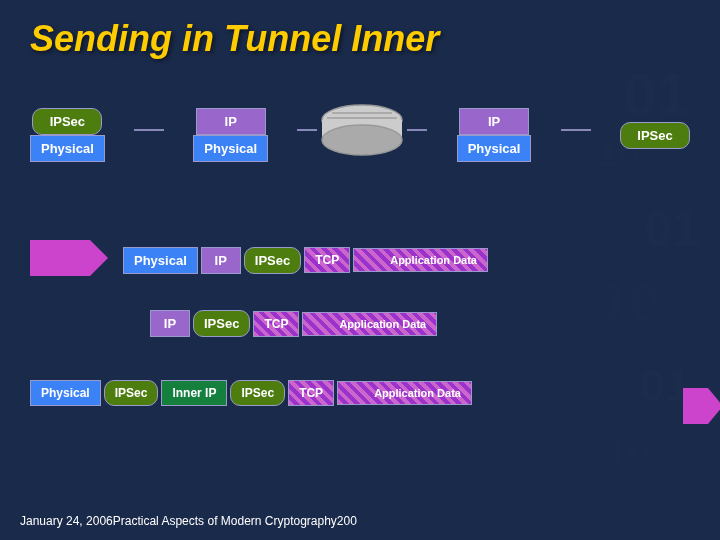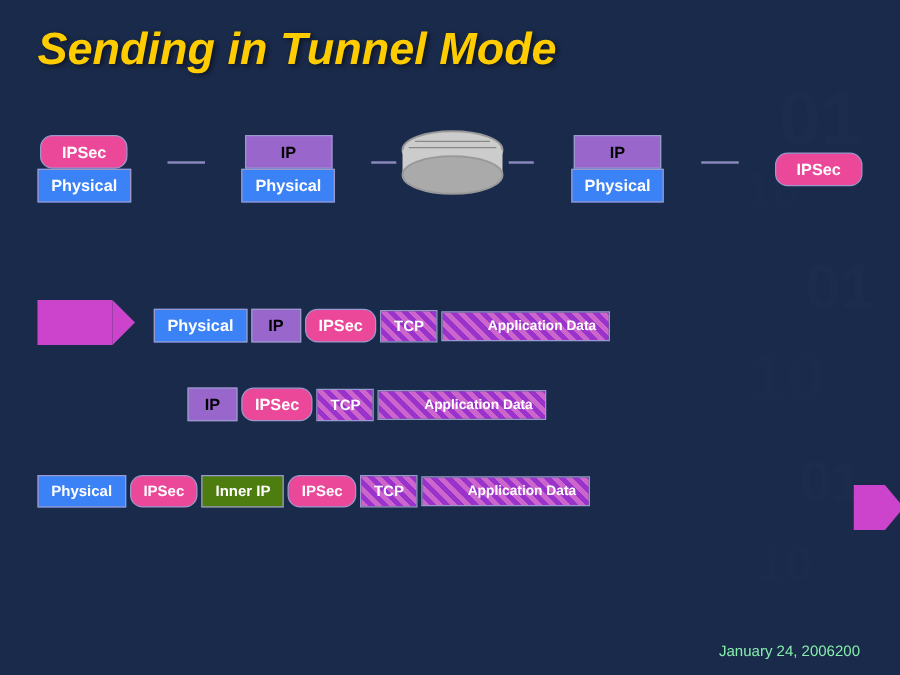--- a/index.html
+++ b/index.html
@@ -61,39 +61,39 @@
     .layer-box {
       padding: 5px 10px;
       border: 1px solid #9999cc;
       text-align: center;
       font-size: 13px;
       font-weight: bold;
       min-width: 70px;
     }
 
     .box-ipsec {
-      background: #ec4899;
+      background: #4d7c0f;
       color: white;
       border-radius: 10px;
     }
     .box-ip {
       background: #9966cc;
-      color: #000000;
+      color: #ffffff;
     }
     .box-physical {
       background: #3b82f6;
       color: white;
     }
     .box-outer-ip {
       background: #9966cc;
       color: white;
       font-size: 12px;
     }
     .box-inner-ip {
-      background: #4d7c0f;
+      background: #15803d;
       color: white;
       font-size: 12px;
       text-align: center;
     }
     .box-tcp {
       background: repeating-linear-gradient(
         45deg,
         #cc66cc,
         #cc66cc 4px,
         #9933cc 4px,
@@ -148,25 +148,25 @@
       display: flex;
       align-items: center;
       z-index: 1;
       gap: 5px;
     }
 
     .footer {
       position: absolute;
       bottom: 12px;
       left: 20px;
-      right: 32px;
-      display: flex;
-      justify-content: flex-end;
-      align-items: center;
-      color: #86efac;
+      right: 15px;
+      display: flex;
+      justify-content: flex-start;
+      align-items: center;
+      color: #ffffff;
       font-size: 12px;
       z-index: 1;
     }
 
     
     svg.router {
       width: 90px;
       height: 70px;
     }
   </style>
@@ -175,21 +175,21 @@
 
 <div class="bg-numbers">
   <span style="right:30px;top:60px;font-size:60px;opacity:0.12">01</span>
   <span style="right:80px;top:130px;font-size:40px;opacity:0.10">10</span>
   <span style="right:20px;top:200px;font-size:50px;opacity:0.12">01</span>
   <span style="right:60px;top:270px;font-size:55px;opacity:0.10">10</span>
   <span style="right:30px;top:360px;font-size:45px;opacity:0.12">01</span>
   <span style="right:70px;top:430px;font-size:40px;opacity:0.10">10</span>
 </div>
 
-<div class="title">Sending in Tunnel Mode</div>
+<div class="title">Sending in Tunnel Inner</div>
 
 <div class="row1">
 
   <div class="stack-box">
     <div class="layer-box box-ipsec">IPSec</div>
     <div class="layer-box box-physical">Physical</div>
   </div>
 
   <div style="height:2px;width:30px;background:#8888bb;margin-top:-10px;"></div>
 
@@ -261,14 +261,15 @@
 </div>
 
 <div style="position:absolute;right:12px;top:388px;z-index:1;">
   <div style="background:#cc44cc;height:36px;width:25px;display:inline-block;vertical-align:middle;position:relative;">
     <div style="position:absolute;right:-15px;top:0;width:0;height:0;border-top:18px solid transparent;border-bottom:18px solid transparent;border-left:15px solid #cc44cc;"></div>
   </div>
 </div>
 
 <div class="footer">
   <span>January 24, 2006</span>
+  <span>Practical Aspects of Modern Cryptography</span>
   <span>200</span>
 </div>
 
 </body></html>

